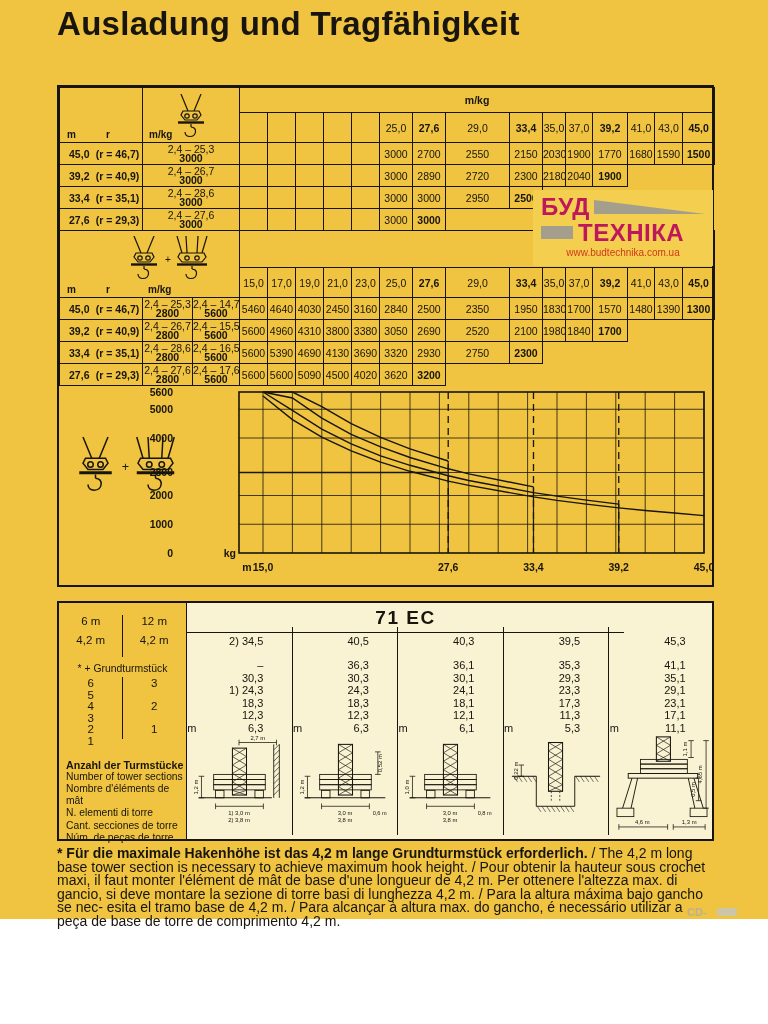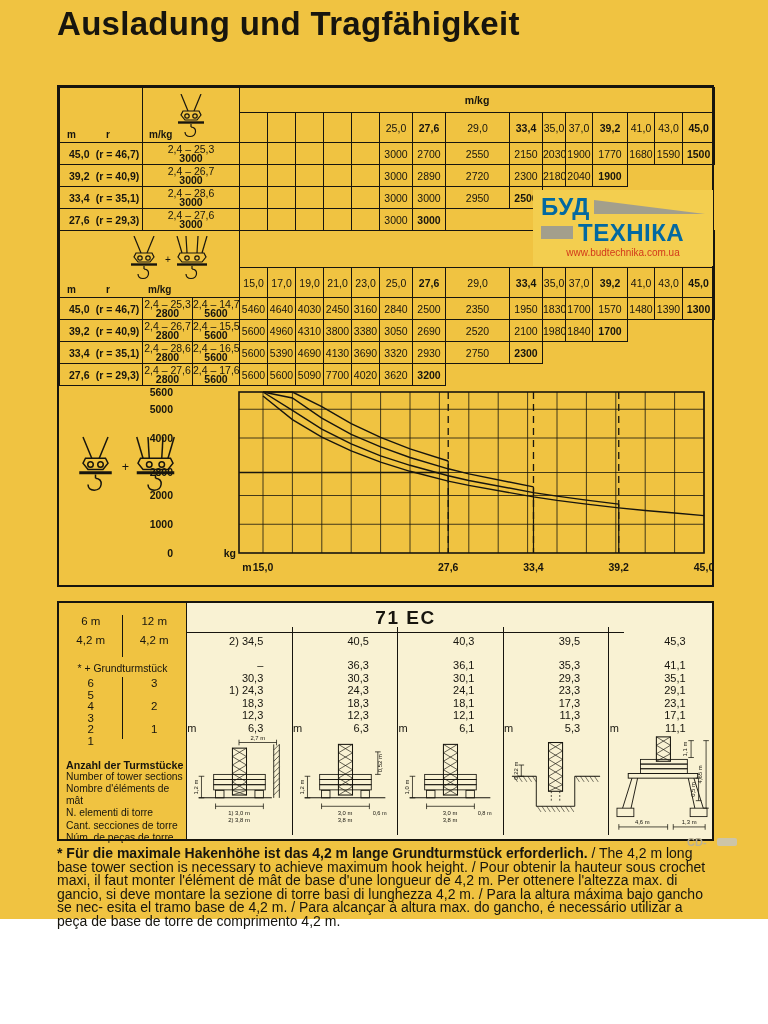--- a/index.html
+++ b/index.html
@@ -27,21 +27,21 @@
 td.strip{text-align:left;vertical-align:top}
 td.stripl{padding:3px 0 0 5px;font-weight:700;font-size:10px}
 td.rl{text-align:left;padding-left:6px;font-weight:700}
 td.rl .rm{display:inline-block;width:33px}
 td.rg{font-size:8.3px;line-height:9px;padding-top:1px}
 td.rg .mx{font-weight:700}
 #chart{position:absolute;left:0;top:298px}
 
 .logo{position:absolute;left:474px;top:103px;width:180px;height:76px;background:#F3CE4F;padding:6px 8px 4px}
 .lg1{display:flex;align-items:flex-start;height:24px}
-.lgword{font-size:24px;line-height:21px;font-weight:800;color:#0369a1;letter-spacing:.5px}
+.lgword{font-size:24px;line-height:21px;font-weight:800;color:#be185d;letter-spacing:.5px}
 .wedge{margin:3px 0 0 4px}
 .lg2{display:flex;align-items:center;height:24px}
 .gsq{display:inline-block;width:32px;height:13px;background:#A39F8C;margin-right:5px}
 .lg3{font-size:10px;font-weight:400;color:#D2391B;text-align:center;margin-top:3px}
 
 .bbox{position:absolute;left:57px;top:601px;width:657px;height:240px;border:2px solid #17150e;background:#F9F2D3}
 .sb{position:absolute;left:0;top:0;width:128px;height:100%;background:#F0C341;border-right:1.6px solid #17150e;padding-top:12px}
 .sbh,.sbpair{display:flex}
 .sbh span,.sbpair span{width:50%;text-align:center}
 .sbh{font-size:11.5px;line-height:13px;margin-bottom:6px}
@@ -56,21 +56,21 @@
 .cols{position:absolute;left:128px;top:24px;width:527px;height:208px;display:flex}
 .cfg-col{flex:1;display:flex;flex-direction:column;align-items:center;padding-top:8px}
 .cfg-col + .cfg-col{border-left:1.4px solid #17150e}
 .cfg-top{font-size:11px;width:48px;text-align:right;white-space:nowrap;margin-bottom:12px}
 .cfg-list{width:48px;text-align:right;font-size:11px;line-height:12.6px;white-space:nowrap}
 .cfg-list .last{position:relative}
 .cfg-list .unit{position:absolute;left:-28px}
 svg.diagram{margin-top:auto;margin-bottom:1px}
 
 .foot{position:absolute;left:57px;top:847px;width:657px;font-size:14px;line-height:13.6px}
-.wm{position:absolute;left:687px;top:836px;color:#b9b196;font-weight:700;font-size:11px;display:flex;align-items:center;gap:10px}
+.wm{position:absolute;left:687px;top:906px;color:#b9b196;font-weight:700;font-size:11px;display:flex;align-items:center;gap:10px}
 .wmshape{display:inline-block;width:20px;height:8px;background:#cdc5a8;border-radius:2px}
 </style>
 </head>
 <body>
 
 <div class="page">
   <div class="yellow"></div>
 
   <div class="hdr">
     <h1>Ausladung und Tragfähigkeit</h1>
@@ -383,21 +383,21 @@
               <div>2,4 – 27,6</div>
               <div class="mx">2800</div>
             </td>
             <td class="rg">
               <div>2,4 – 17,6</div>
               <div class="mx">5600</div>
             </td>
             <td class="">5600</td>
             <td class="">5600</td>
             <td class="">5090</td>
-            <td class="">7700</td>
+            <td class="">4500</td>
             <td class="">4020</td>
             <td class="">3620</td>
             <td class="b">3200</td>
             <td class="absent"></td>
             <td class="absent"></td>
             <td class="absent"></td>
             <td class="absent"></td>
             <td class="absent"></td>
             <td class="absent"></td>
             <td class="absent"></td>

